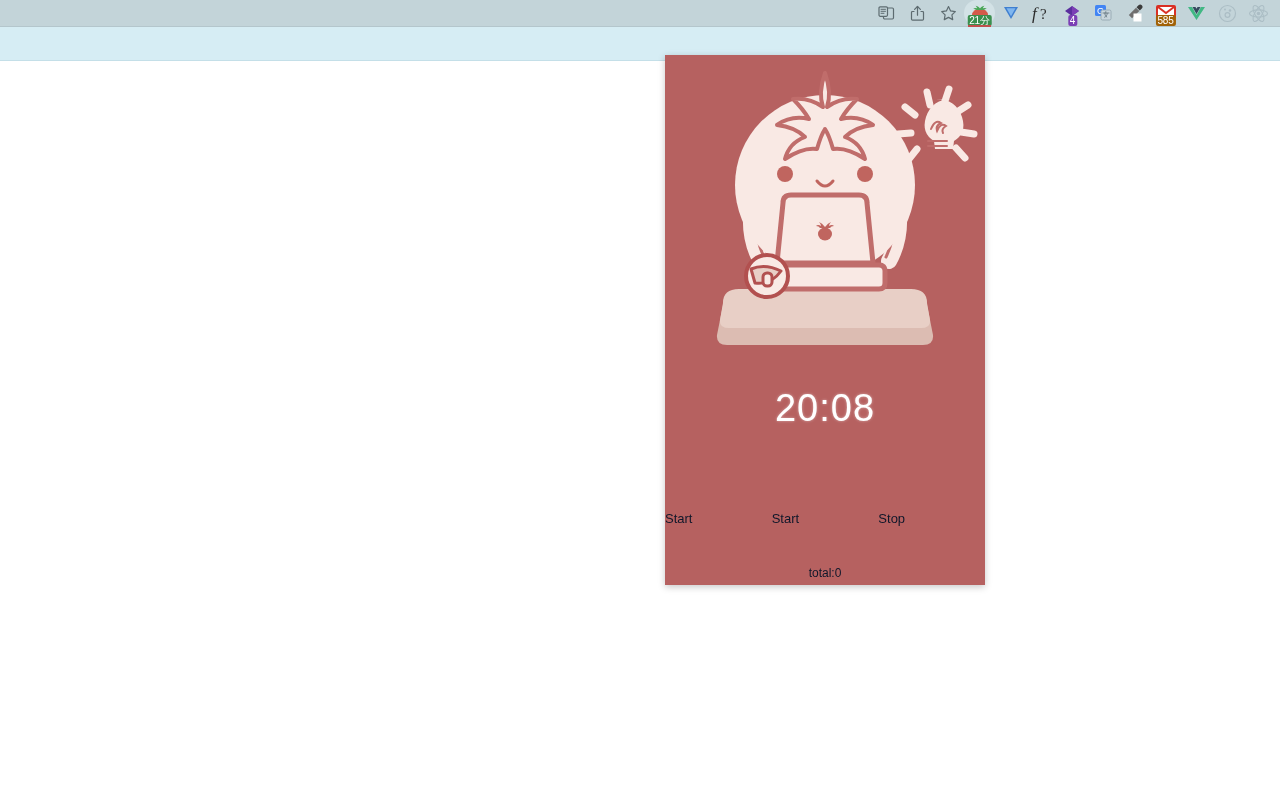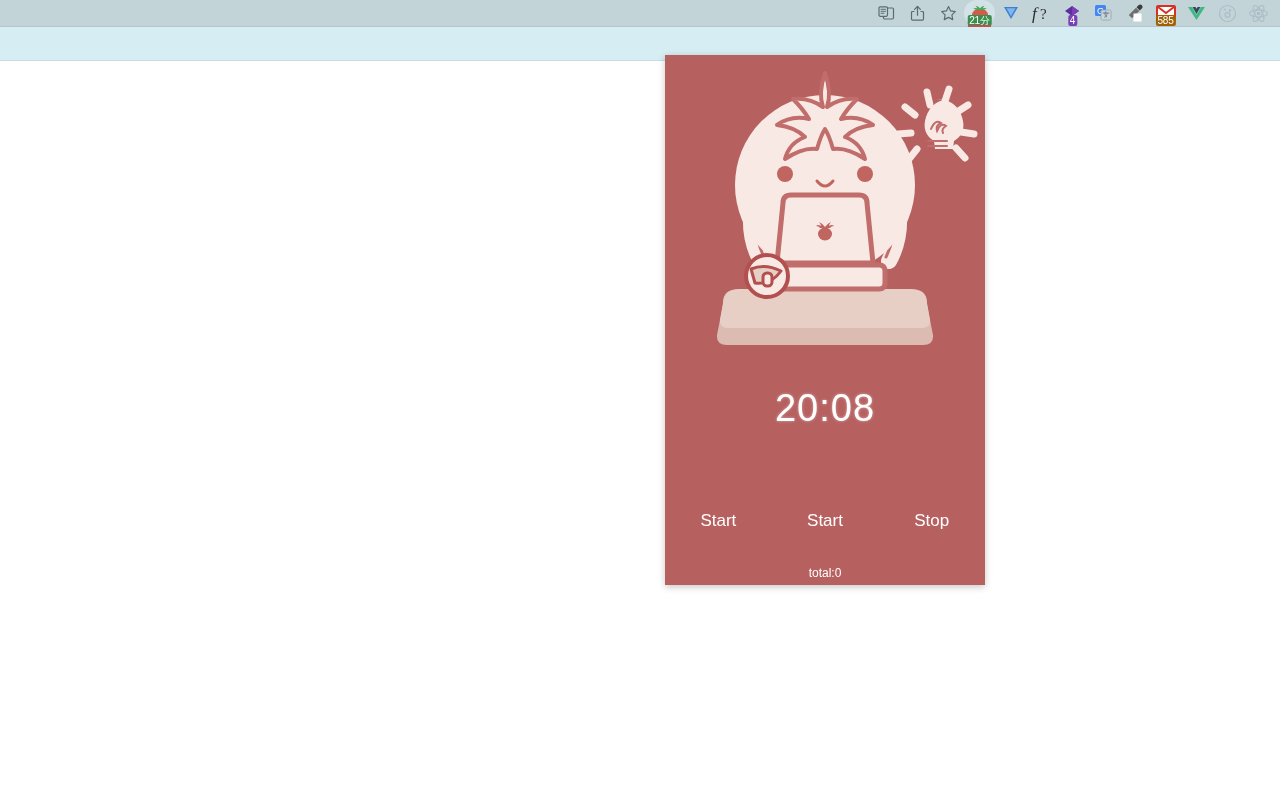--- a/index.html
+++ b/index.html
@@ -96,34 +96,34 @@
     font-family: "Liberation Sans", sans-serif;
     text-shadow: 0 0 3px rgba(255,255,255,0.45);
   }
 
   .controls {
     position: absolute; left: 0; top: 452px; width: 320px;
     display: flex; align-items: center;
   }
   .ctrl-btn {
     flex: 1 1 33.33%;
-    text-align: center;
-    color: #ffffff;
-    font-size: 17px;
+    text-align: left;
+    color: #0f172a;
+    font-size: 13px;
     font-weight: 400;
     font-family: "Liberation Sans", sans-serif;
     background: none; border: none;
     cursor: pointer;
     padding: 4px 0;
   }
 
   .total-line {
     position: absolute; left: 0; top: 511px; width: 320px;
     text-align: center;
-    color: #ffffff;
+    color: #0f172a;
     font-size: 12px;
     font-family: "Liberation Sans", sans-serif;
   }
 </style>
 </head>
 <body>
 
 <div id="app">
 
   <div class="browser-toolbar">

